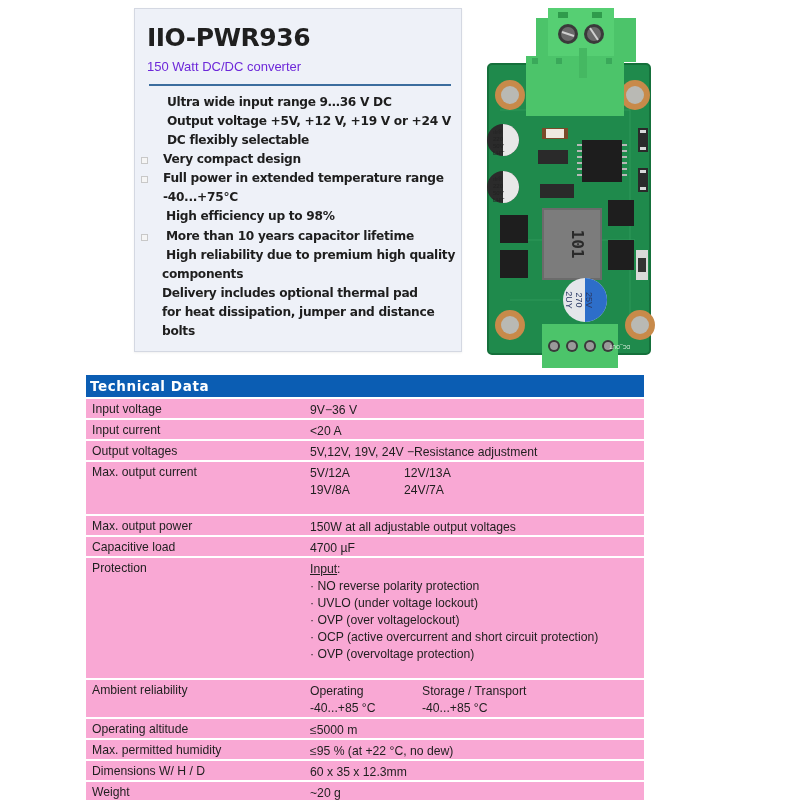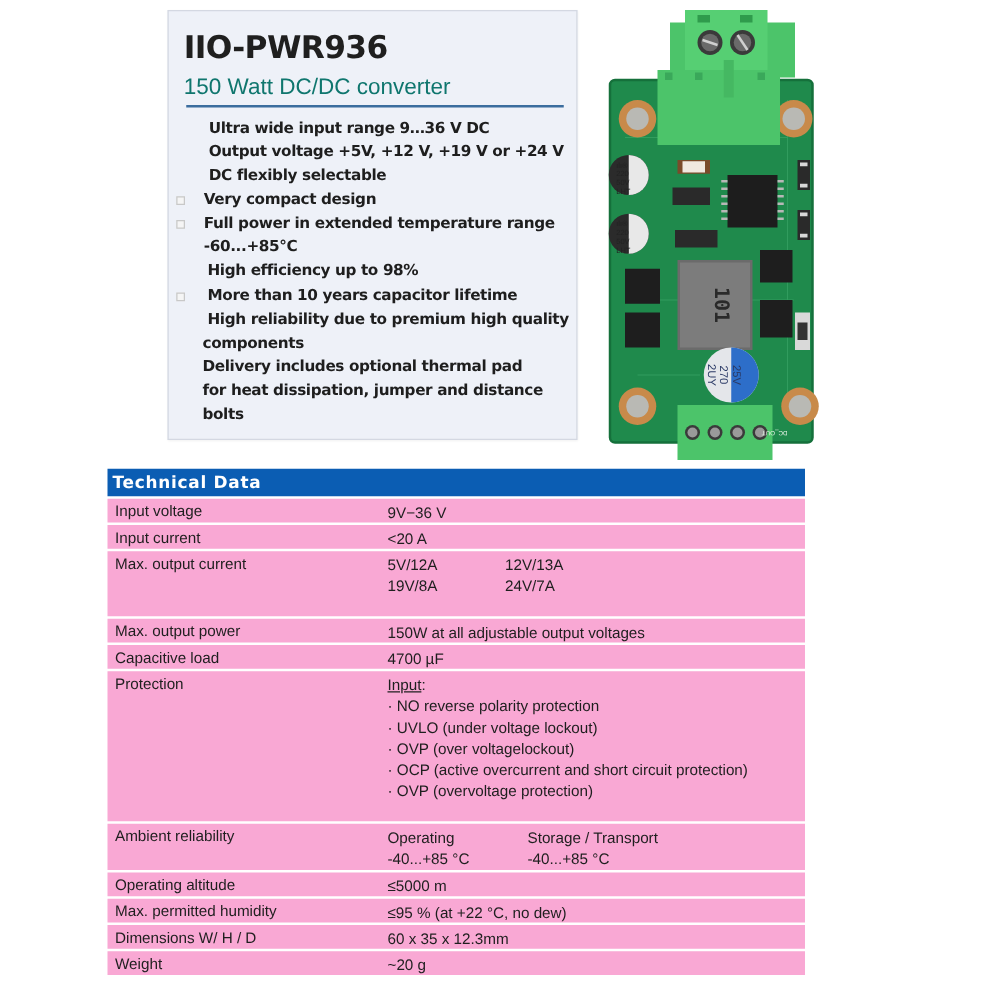--- a/index.html
+++ b/index.html
@@ -13,21 +13,21 @@
     box-shadow: 0 1px 2px rgba(0,0,0,0.06);
     margin-left: 44px;
   }
   .card .title {
     position: absolute; left: 12px; top: 14px;
     font-family: "DejaVu Sans", sans-serif; font-weight: bold;
     font-size: 25px; letter-spacing: -0.5px; color: #1f1f1f;
   }
   .card .subtitle {
     position: absolute; left: 12px; top: 50px;
-    font-size: 18px; color: #0f766e;
+    font-size: 13px; color: #6d28d9;
   }
   .card .rule {
     position: absolute; left: 14px; top: 75px; width: 302px; height: 2px;
     background: #3b6d9e;
   }
   .features {
     position: absolute; left: 0; top: 84px; width: 328px;
     font-family: "DejaVu Sans", sans-serif; font-weight: bold;
     font-size: 12.2px; letter-spacing: -0.3px; color: #1e1e1e;
   }
@@ -67,21 +67,21 @@
   <div class="subtitle">150 Watt DC/DC  converter</div>
   <div class="rule"></div>
   <div class="features">
     <div class="feat-line" style="top:0px;left:32px">Ultra wide input range 9…36 V DC</div>
     <div class="feat-line" style="top:19px;left:32px">Output voltage +5V, +12 V, +19 V or +24 V</div>
     <div class="feat-line" style="top:38px;left:32px">DC flexibly  selectable</div>
     <div class="bullet-box" style="top:64px"></div>
     <div class="feat-line" style="top:57px;left:28px">Very compact design</div>
     <div class="bullet-box" style="top:83px"></div>
     <div class="feat-line" style="top:76px;left:28px">Full power in extended temperature range</div>
-    <div class="feat-line" style="top:95px;left:28px">-60...+85°C</div>
+    <div class="feat-line" style="top:95px;left:28px">-40...+75°C</div>
     <div class="feat-line" style="top:114px;left:31px">High efficiency up to 98%</div>
     <div class="bullet-box" style="top:141px"></div>
     <div class="feat-line" style="top:134px;left:31px">More than 10 years capacitor lifetime</div>
     <div class="feat-line" style="top:153px;left:31px">High reliability due to premium high quality</div>
     <div class="feat-line" style="top:172px;left:27px">components</div>
     <div class="feat-line" style="top:191px;left:27px">Delivery includes optional thermal pad</div>
     <div class="feat-line" style="top:210px;left:27px">for heat dissipation, jumper and distance</div>
     <div class="feat-line" style="top:229px;left:27px">bolts</div>
   </div>
 </div>
@@ -227,20 +227,24 @@
   <div class="tech-header">Technical Data</div>
 
   <div class="tech-row" style="height:19px">
     <span class="label">Input voltage</span>
     <span class="value">9V−36 V</span>
   </div>
   <div class="tech-row" style="height:19px">
     <span class="label">Input current</span>
     <span class="value">&lt;20 A</span>
   </div>
+  <div class="tech-row" style="height:19px">
+    <span class="label">Output voltages</span>
+    <span class="value">5V,12V, 19V, 24V −Resistance adjustment</span>
+  </div>
   <div class="tech-row" style="height:52px">
     <span class="label">Max. output current</span>
     <span class="value">
       <span class="vline">5V/12A</span>
       <span class="vline">19V/8A</span>
     </span>
     <span class="value2">
       <span class="vline">12V/13A</span>
       <span class="vline">24V/7A</span>
     </span>

